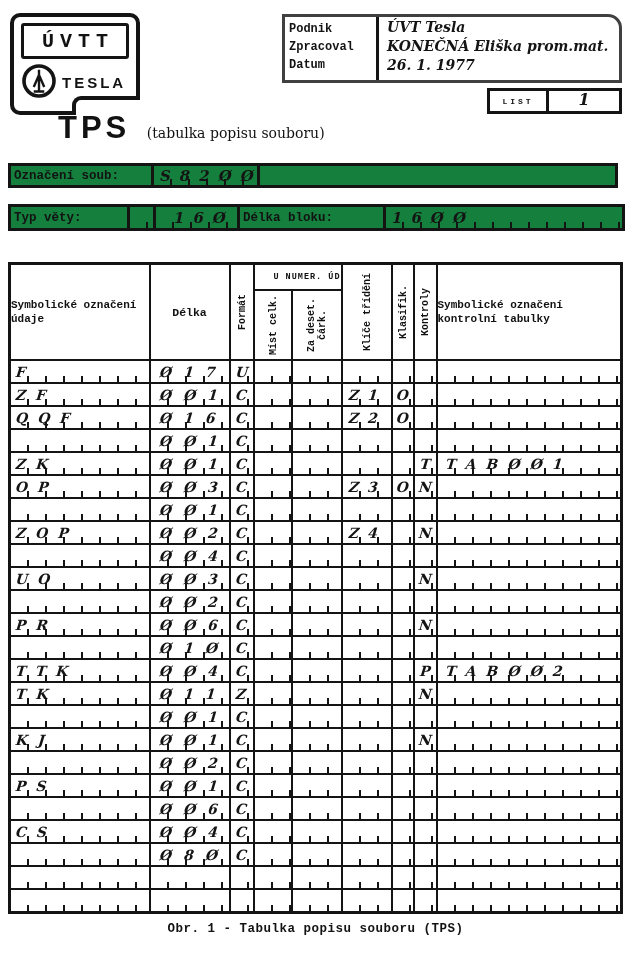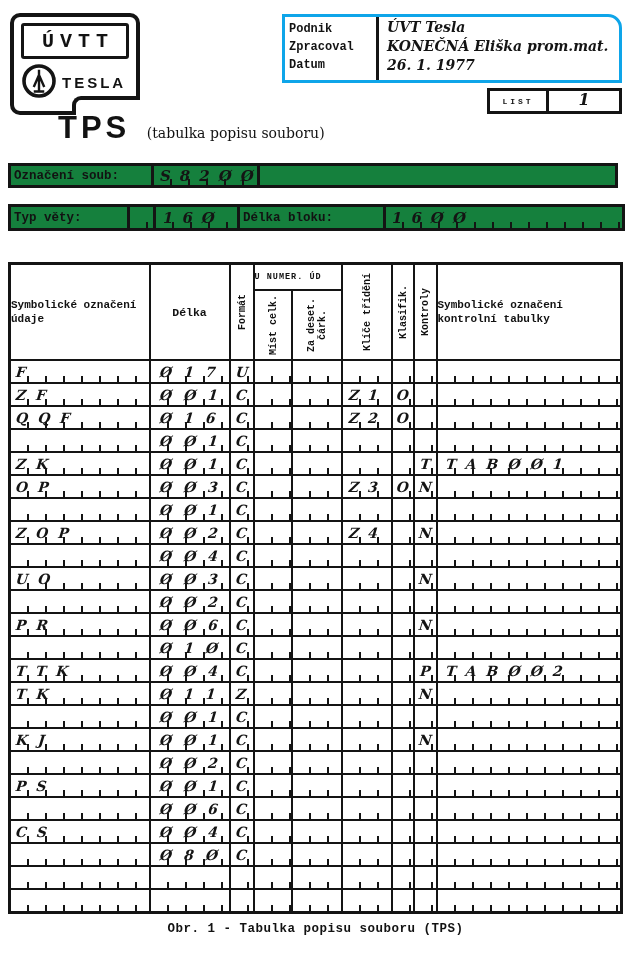--- a/index.html
+++ b/index.html
@@ -18,21 +18,21 @@
         display:flex;align-items:center;justify-content:center;
         font-family:"Liberation Mono",monospace;font-weight:700;font-size:20px;letter-spacing:6px;padding-left:6px;}
   .logo-bottom{display:flex;align-items:center;margin:4px 0 0 7px;}
   .logo-circle{width:36px;height:36px;flex:0 0 36px;}
   .logo-brand{font-weight:700;font-size:15px;letter-spacing:3px;margin:2px 0 0 5px;}
   .logo-notch{position:absolute;right:-4px;bottom:-4px;width:64px;height:15px;background:#fff;
         border-top:4px solid #141414;border-left:4px solid #141414;border-top-left-radius:9px;}
 
   
   .info-box{position:absolute;left:282px;top:14px;width:334px;height:63px;
-        border:3px solid #0ea5e9;border-top-right-radius:14px;display:flex;background:#fff;}
+        border:3px solid #404040;border-top-right-radius:14px;display:flex;background:#fff;}
   .info-labels{width:94px;border-right:3px solid #141414;padding:3px 0 0 4px;box-sizing:border-box;}
   .info-labels div{font-size:12px;line-height:18px;}
   .info-values{flex:1;padding:1px 0 0 8px;}
   .info-values div{font-size:14px;line-height:19px;}
 
   
   .list-box{position:absolute;left:487px;top:88px;width:129px;height:20px;
         border:3px solid #141414;display:flex;box-sizing:content-box;}
   .list-label{width:56px;border-right:3px solid #141414;font-size:8px;letter-spacing:3px;
         display:flex;align-items:center;justify-content:center;}
@@ -51,33 +51,33 @@
   .comb{background-image:repeating-linear-gradient(to right,transparent 0,transparent 16px,#141414 16px,#141414 18px);
         background-size:100% 6px;background-repeat:no-repeat;background-position:left bottom;}
   .strip1{top:163px;width:610px;height:25px;}
   .s1-label{width:140px;}
   .s1-value{width:106px;padding-left:6px;font-size:15px;letter-spacing:9px;}
   .s1-rest{flex:1;}
   .strip2{top:204px;width:617px;height:27px;}
   .s2-typ{width:116px;}
   .s2-typval{width:26px;}
   .s2-dvl{width:134px;}
-  .s2-dvv{width:84px;padding-left:7px;font-size:15px;letter-spacing:9px;}
+  .s2-dvv{width:84px;padding-left:18px;font-size:15px;letter-spacing:9px;}
   .s2-dbl{width:146px;}
   .s2-dbv{flex:1;padding-left:6px;font-size:15px;letter-spacing:9px;}
 
   
   table.tps{position:absolute;left:8px;top:262px;width:612px;border-collapse:collapse;
         table-layout:fixed;border:3px solid #141414;}
   .tps th,.tps td{border:2px solid #141414;padding:0;}
   .tps thead th{font-family:"Liberation Mono","DejaVu Sans Mono",monospace;font-weight:700;background:#fff;}
   .th-name{font-size:11px;text-align:left;padding-left:8px;line-height:1.3;}
   .th-delka{font-size:11.5px;text-align:center;}
   .th-wide{font-size:11px;text-align:left;padding-left:6px;line-height:1.3;}
-  .th-group{font-size:8.5px;letter-spacing:1px;text-align:left;padding-left:3px;height:24px;}
+  .th-group{font-size:8.5px;letter-spacing:1px;text-align:right;padding-left:3px;height:24px;}
   th.vert{position:relative;}
   th.vert .vtext{position:absolute;top:50%;left:50%;transform:translate(-50%,-50%) rotate(-90deg);
         font-size:10px;line-height:1.1;text-align:center;white-space:normal;}
   .vt-80{width:80px;}
   .vt-62{width:62px;}
   .tps tbody td{height:21px;background-image:repeating-linear-gradient(to right,transparent 0,transparent 16px,#141414 16px,#141414 18px);
         background-size:100% 6px;background-repeat:no-repeat;background-position:left bottom;
         vertical-align:middle;overflow:hidden;}
   .tps tbody td .hw{display:block;font-size:14px;transform:skewX(-6deg);}
   .c-name .hw{padding-left:5px;letter-spacing:10px;}

